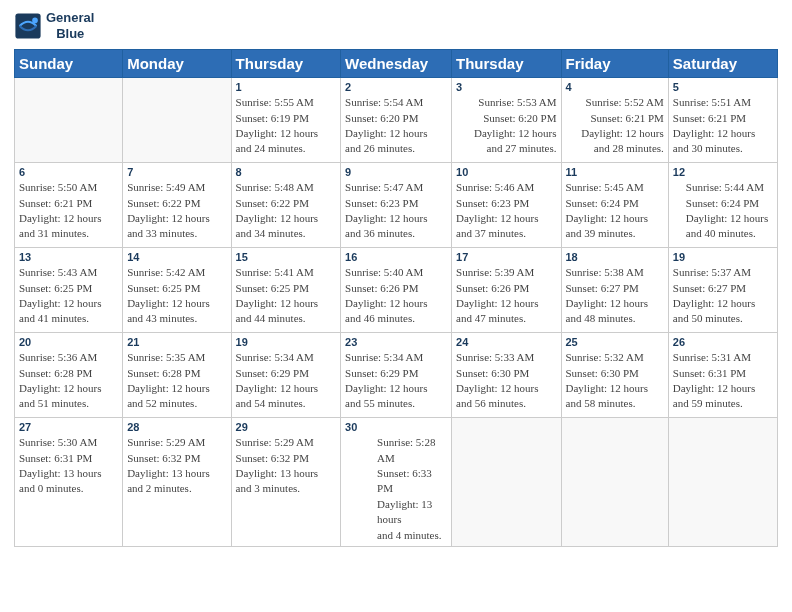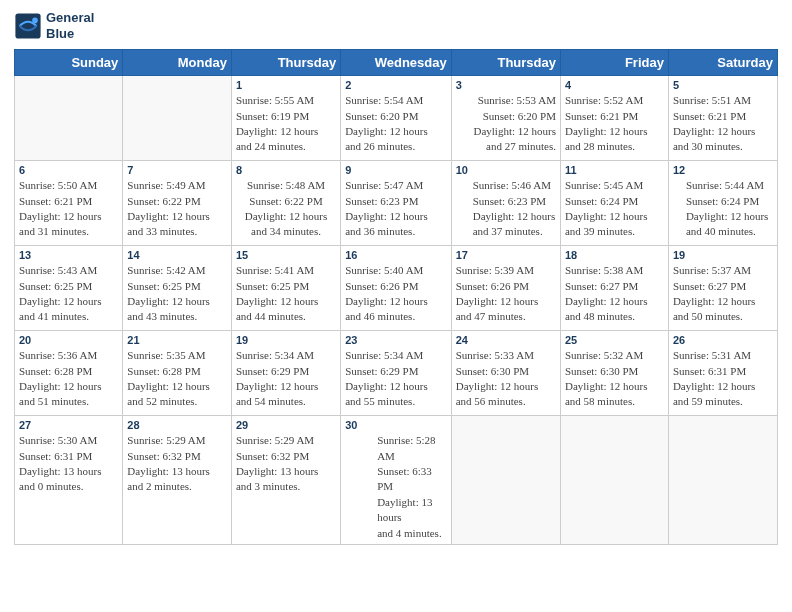--- a/index.html
+++ b/index.html
@@ -24,20 +24,21 @@
     .logo {
       display: flex;
       align-items: center;
       gap: 4px;
     }
     .logo-text {
       font-size: 13px;
       font-weight: bold;
       color: #1a3a5c;
       line-height: 1.2;
+      text-align: center;
     }
     .logo-icon {
       width: 28px;
       height: 28px;
     }
     .title-block {
       text-align: right;
     }
     .main-title {
       font-size: 28px;
@@ -50,22 +51,22 @@
     }
     .calendar {
       width: 100%;
       border-collapse: collapse;
       font-size: 9px;
     }
     .calendar thead tr th {
       background: #2d6db5;
       color: #fff;
       padding: 5px 4px;
-      text-align: right;
-      font-size: 13px;
+      text-align: left;
+      font-size: 15px;
       font-weight: bold;
       border: 1px solid #2060a0;
     }
     .calendar tbody tr td {
       border: 1px solid #ccc;
       vertical-align: top;
       padding: 3px 4px;
       height: 85px;
       width: 113px;
       color: #333;
@@ -142,21 +143,21 @@
           </td>
           <td>
             <span class="day-num">3</span>
             <div class="day-info" style="white-space: pre-line; text-align: right;">Sunrise: 5:53 AM
 Sunset: 6:20 PM
 Daylight: 12 hours
 and 27 minutes.</div>
           </td>
           <td>
             <span class="day-num">4</span>
-            <div class="day-info" style="white-space: pre-line;">Sunrise: 5:52 AM
+            <div class="day-info" style="white-space: pre-line; text-align: right;">Sunrise: 5:52 AM
 Sunset: 6:21 PM
 Daylight: 12 hours
 and 28 minutes.</div>
           </td>
           <td>
             <span class="day-num">5</span>
             <div class="day-info" style="white-space: pre-line;">Sunrise: 5:51 AM
 Sunset: 6:21 PM
 Daylight: 12 hours
 and 30 minutes.</div>
@@ -172,35 +173,35 @@
           </td>
           <td>
             <span class="day-num">7</span>
             <div class="day-info" style="white-space: pre-line;">Sunrise: 5:49 AM
 Sunset: 6:22 PM
 Daylight: 12 hours
 and 33 minutes.</div>
           </td>
           <td>
             <span class="day-num">8</span>
-            <div class="day-info" style="white-space: pre-line; text-align: center;">Sunrise: 5:48 AM
+            <div class="day-info" style="white-space: pre-line;">Sunrise: 5:48 AM
 Sunset: 6:22 PM
 Daylight: 12 hours
 and 34 minutes.</div>
           </td>
           <td>
             <span class="day-num">9</span>
             <div class="day-info" style="white-space: pre-line;">Sunrise: 5:47 AM
 Sunset: 6:23 PM
 Daylight: 12 hours
 and 36 minutes.</div>
           </td>
           <td>
             <span class="day-num">10</span>
-            <div class="day-info" style="white-space: pre-line; margin-left: 17px;">Sunrise: 5:46 AM
+            <div class="day-info" style="white-space: pre-line;">Sunrise: 5:46 AM
 Sunset: 6:23 PM
 Daylight: 12 hours
 and 37 minutes.</div>
           </td>
           <td>
             <span class="day-num">11</span>
             <div class="day-info" style="white-space: pre-line;">Sunrise: 5:45 AM
 Sunset: 6:24 PM
 Daylight: 12 hours
 and 39 minutes.</div>

